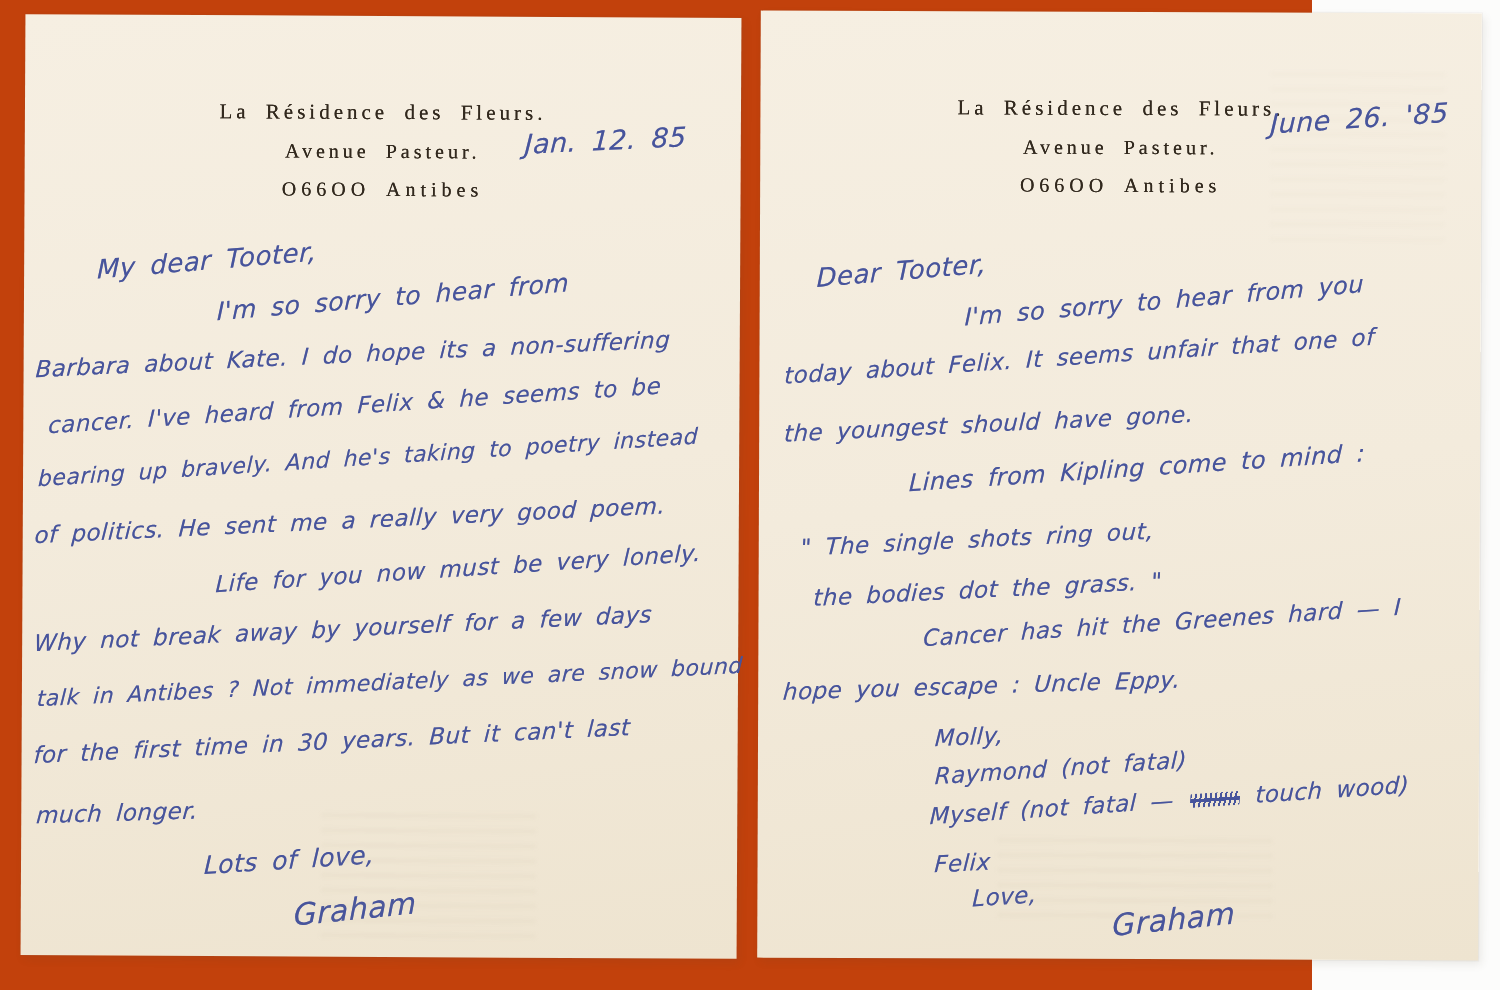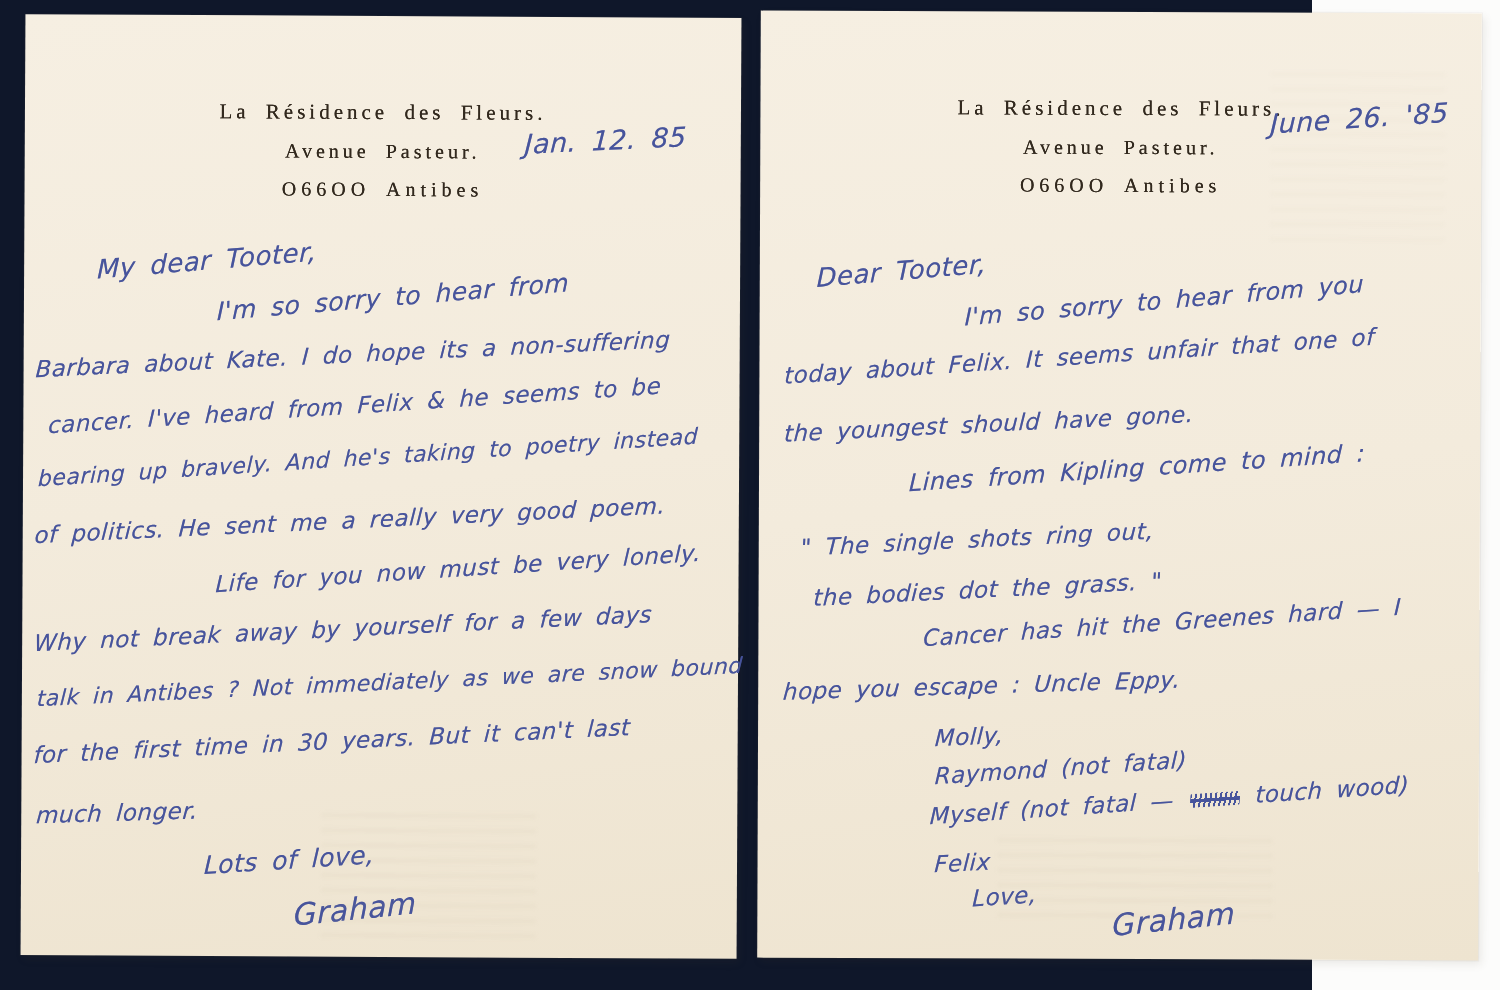--- a/index.html
+++ b/index.html
@@ -1,21 +1,21 @@
 <!DOCTYPE html>
 <html><head>
 <meta charset="utf-8">
 <style>
   html,body{margin:0;padding:0;}
   body{
     width:1500px;height:990px;overflow:hidden;
     background:#fcfcfb;
     font-family:"Liberation Serif",serif;
   }
-  .scene{position:relative;width:1312px;height:990px;background:#0f172a;}
+  .scene{position:relative;width:1312px;height:990px;background:#c2410c;}
 
   .page{
     position:absolute;
     background:linear-gradient(173deg,#f6efe2 0%,#f3ebdc 50%,#eee4d0 100%);
     box-shadow:0 0 0 1px rgba(120,105,80,0.07), 3px 4px 9px rgba(80,70,50,0.10);
   }
   .page.left{left:23px;top:16px;width:716px;height:941px;transform:rotate(0.30deg);}
   .page.right{left:759px;top:12px;width:721px;height:947px;transform:rotate(0.22deg);}
 
   .lh-line{

